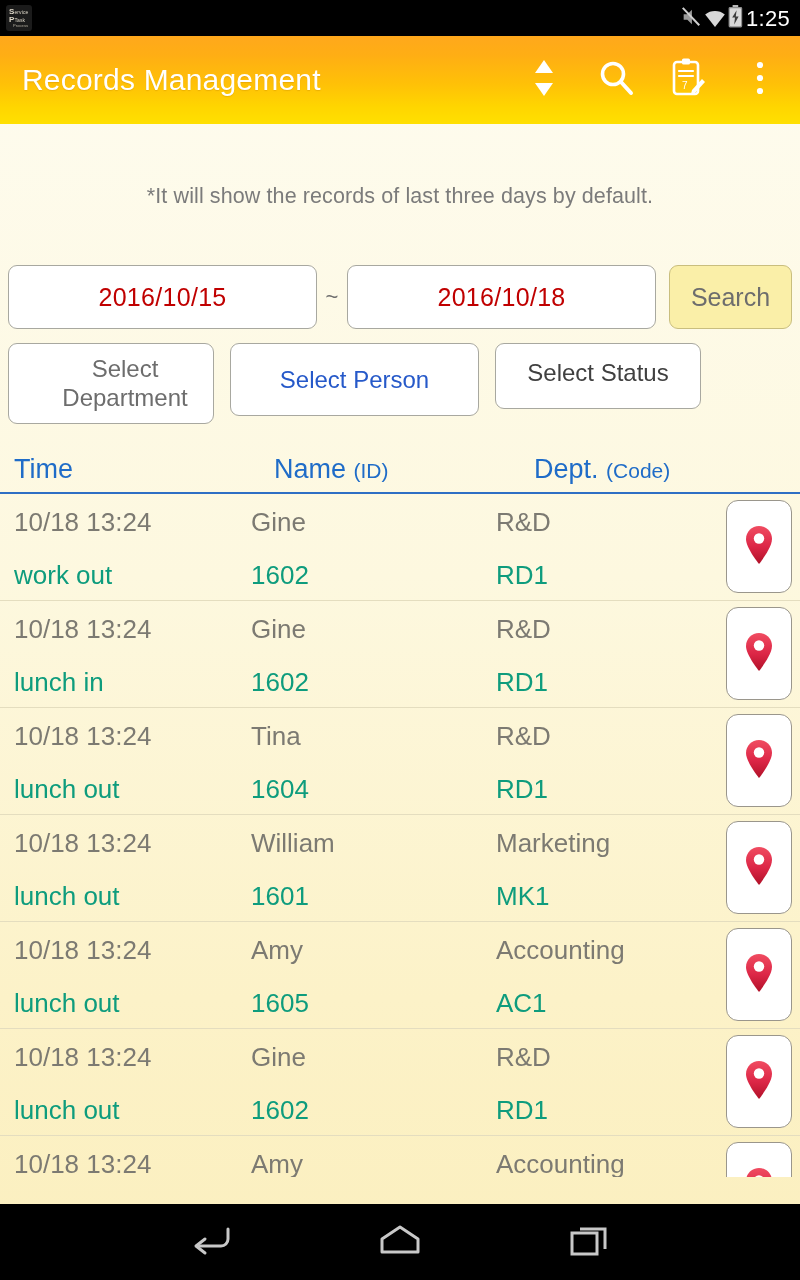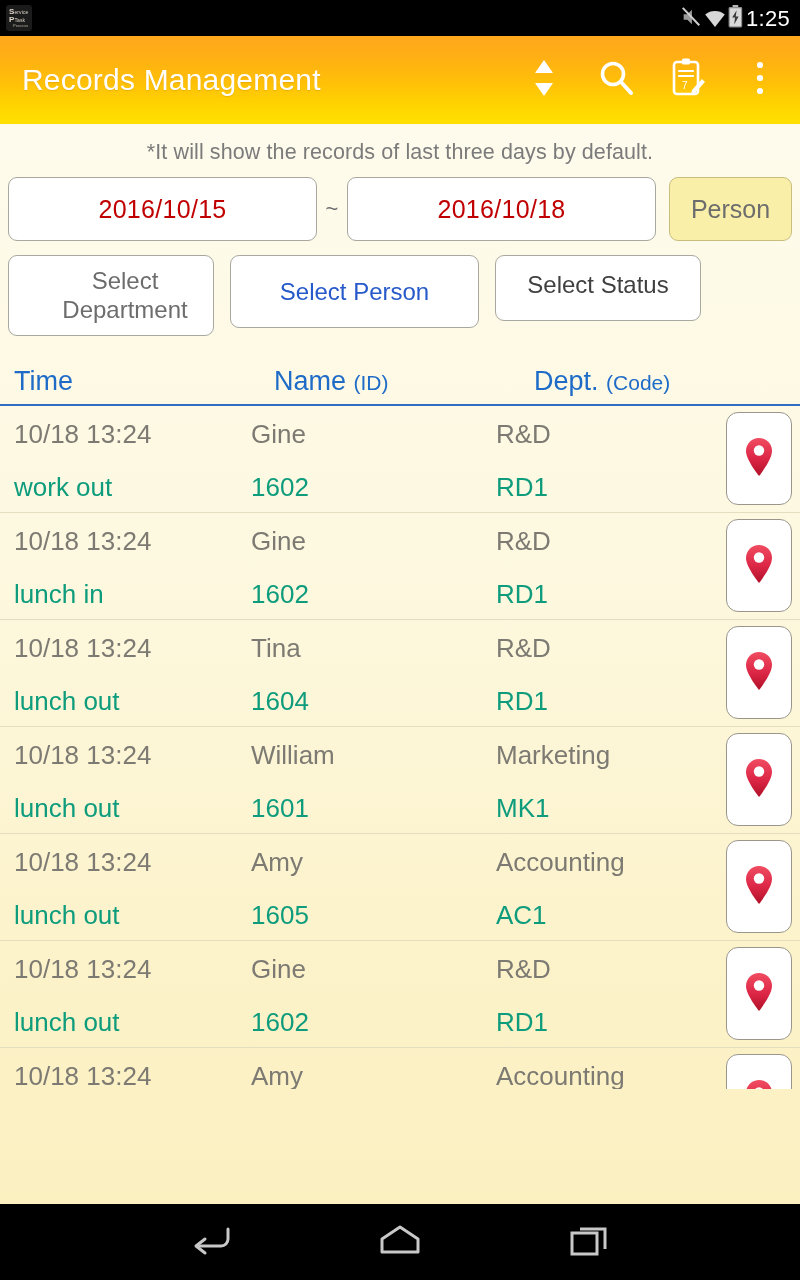--- a/index.html
+++ b/index.html
@@ -88,30 +88,32 @@
     align-items: center;
     justify-content: center;
     cursor: pointer;
   }
 
   
   .hint {
     text-align: center;
     color: #7b7b7b;
     font-size: 21.5px;
-    padding: 16px 0 12px;
+    padding: 24px 0 12px;
     letter-spacing: .1px;
+    margin-top: 36px;
   }
 
   
   .daterow {
     display: flex;
     align-items: flex-end;
     padding: 0 8px;
     gap: 0;
+    margin-top: 44px;
   }
   .datefield {
     flex: 1;
     height: 64px;
     background: #FFFFFF;
     border: 1px solid #A8A8A0;
     border-radius: 9px;
     display: flex;
     align-items: center;
     justify-content: center;
@@ -333,21 +335,21 @@
   <div class="hint">*It will show the records of last three days by default.</div>
 
   <div class="daterow">
     <div class="datefield">
       <span>2016/10/15</span>
     </div>
     <div class="tilde">~</div>
     <div class="datefield">
       <span>2016/10/18</span>
     </div>
-    <button class="searchbtn">Person</button>
+    <button class="searchbtn">Search</button>
   </div>
 
   <div class="filterrow">
     <div class="filterbtn fb-dept">Select Department</div>
     <div class="filterbtn fb-person">Select Person</div>
     <div class="filterbtn fb-status">Select Status</div>
   </div>
 
   <div class="tablehead">
     <div class="th th-time">Time</div>

